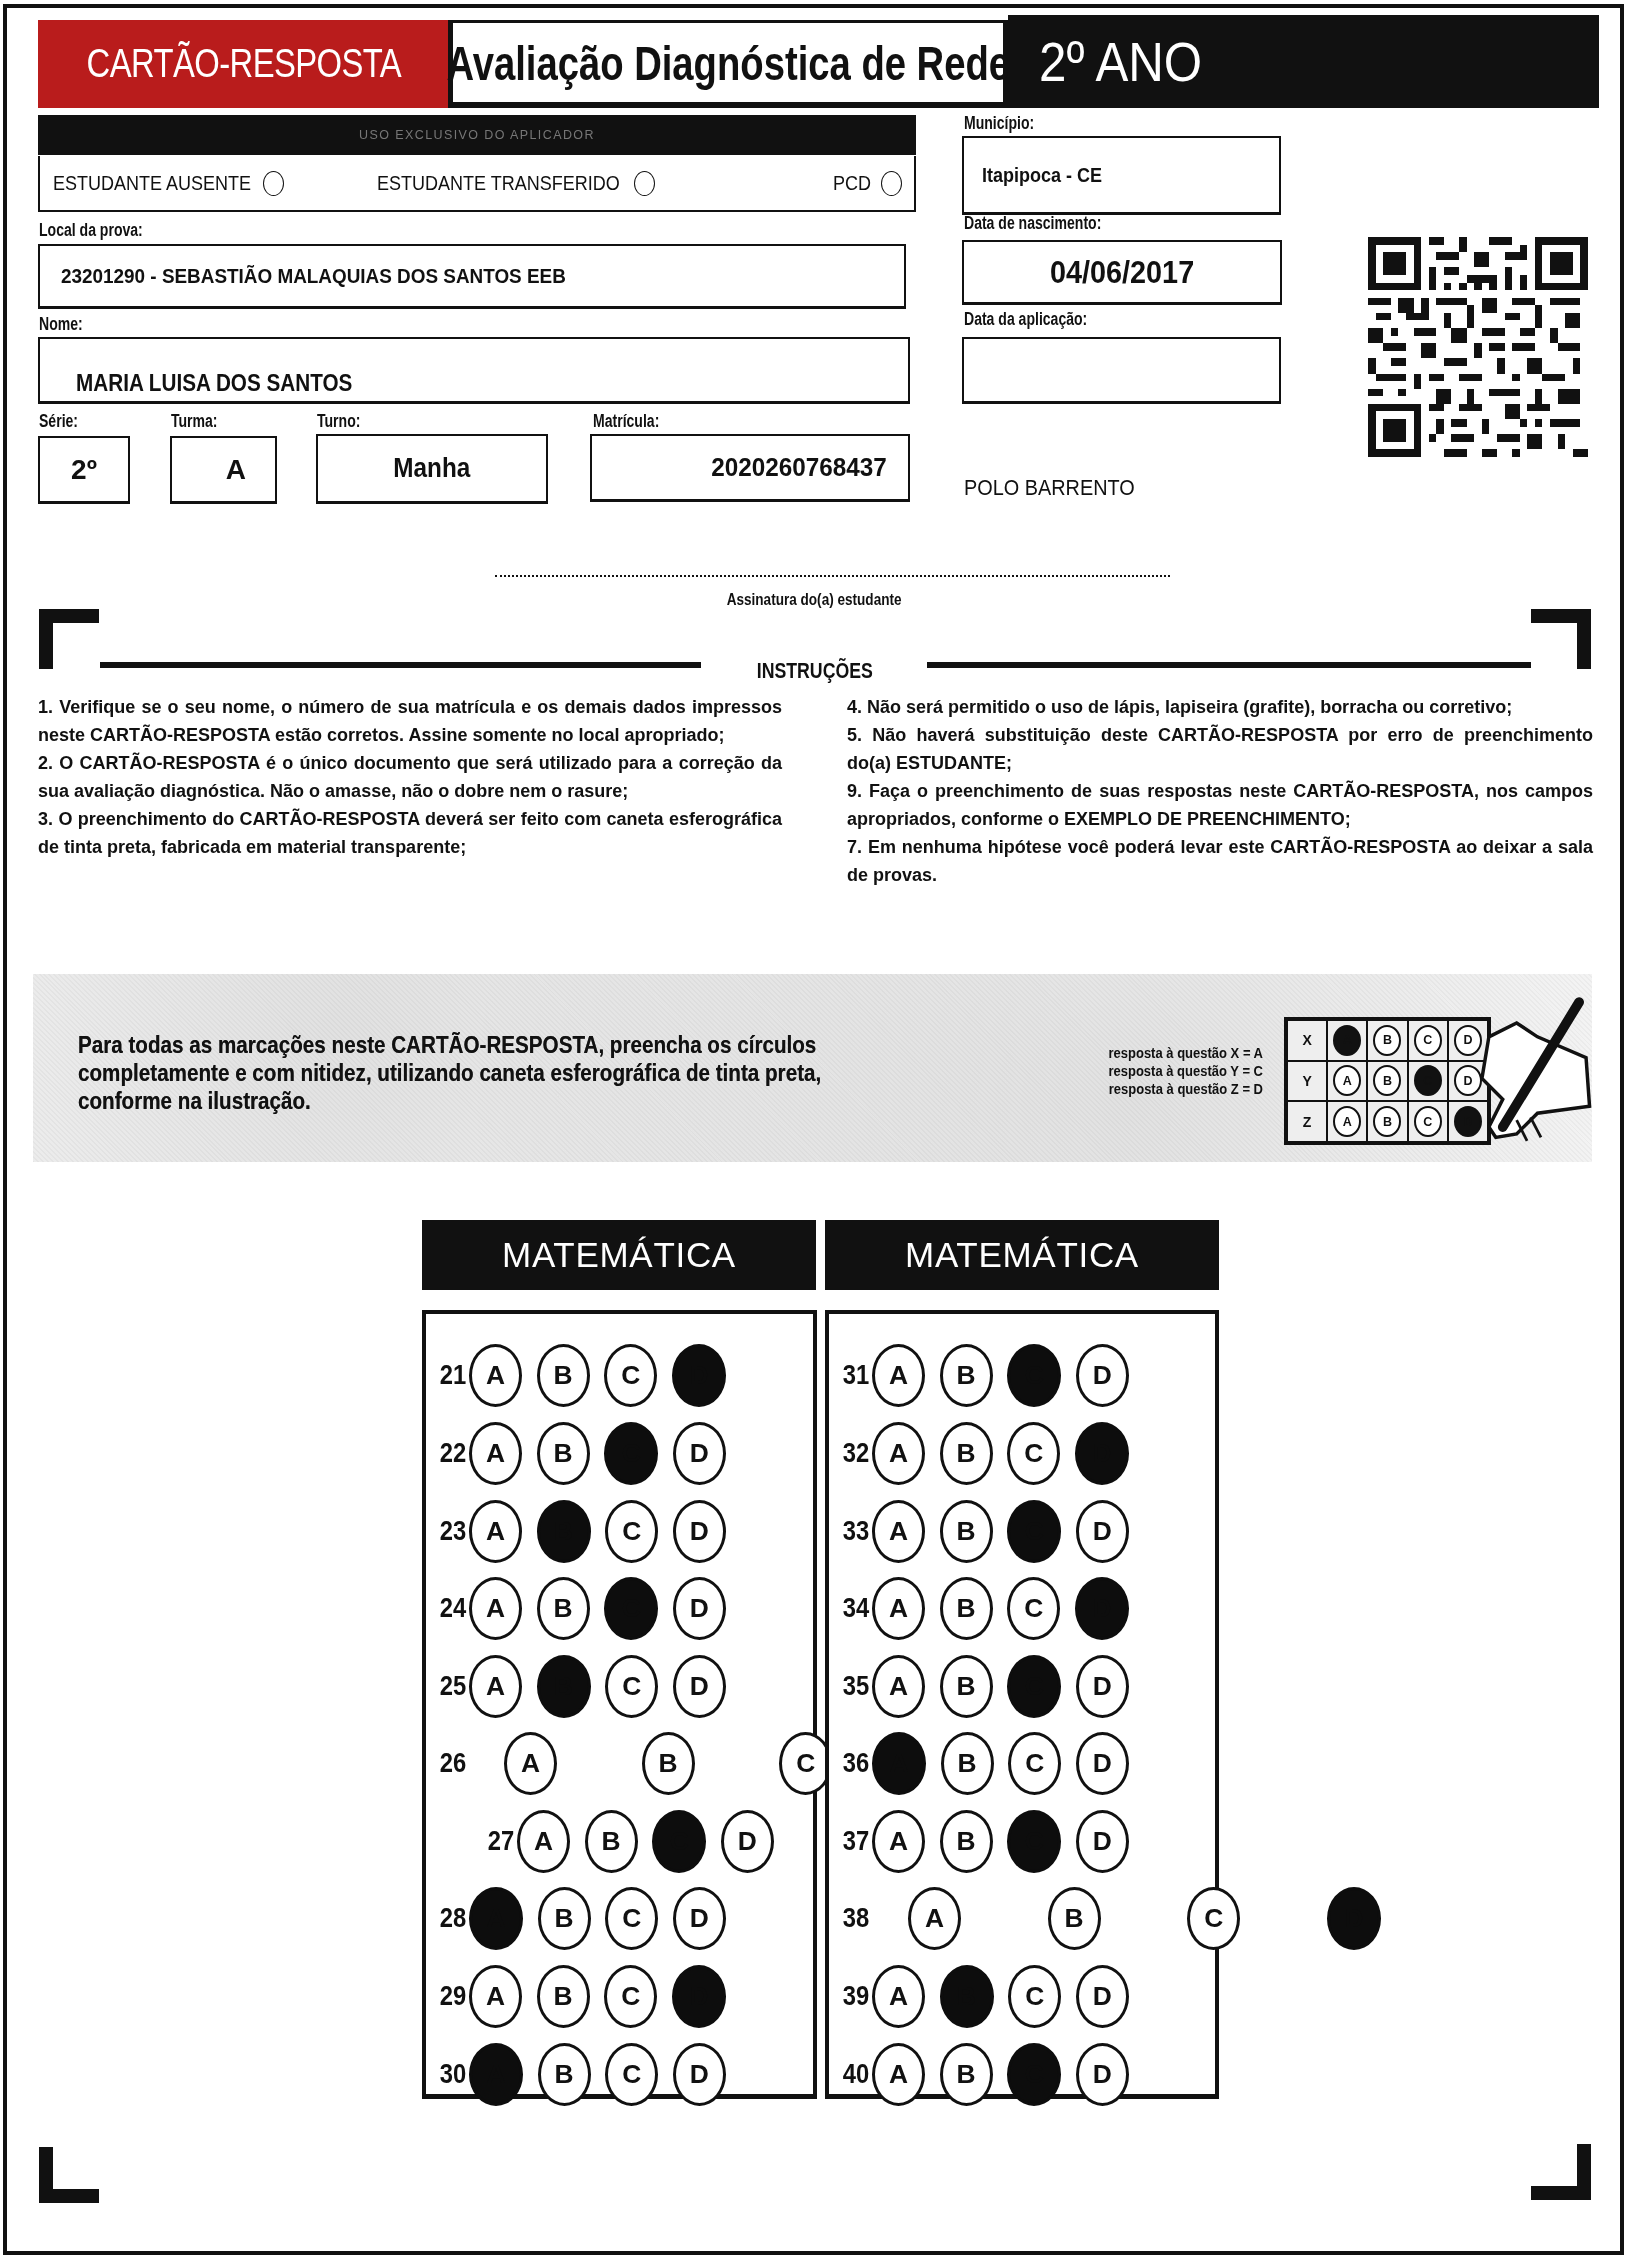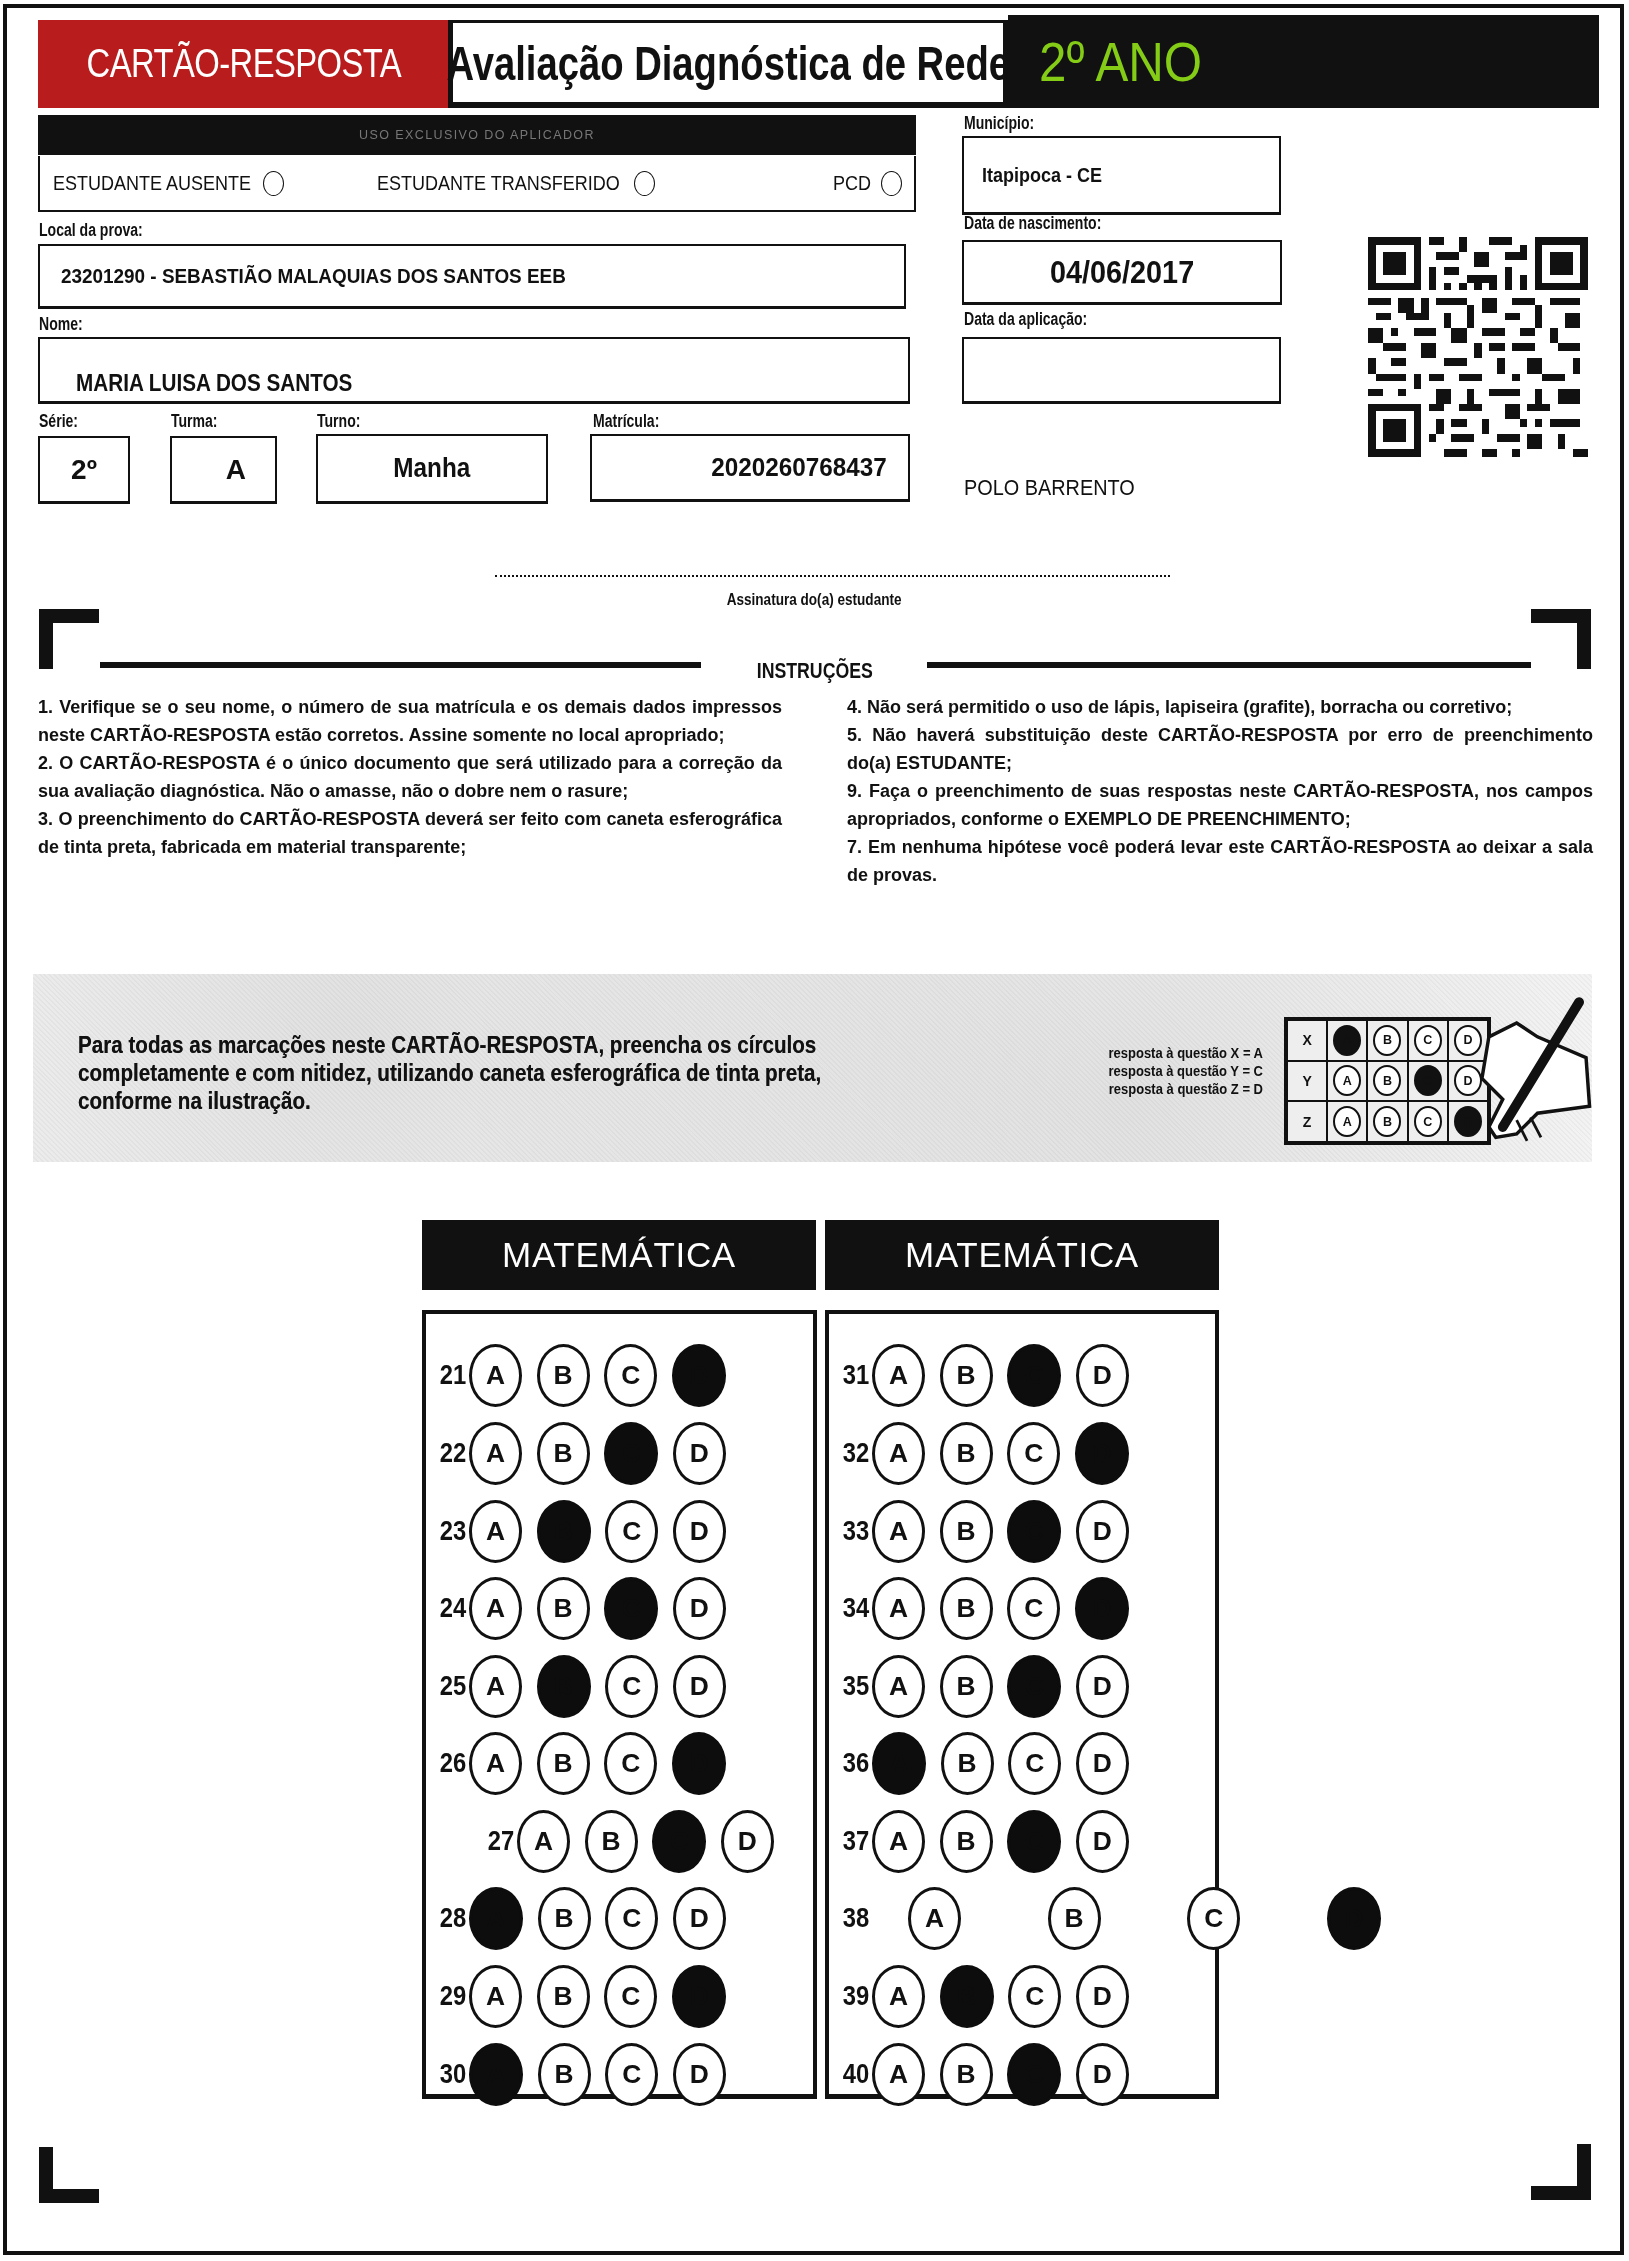--- a/index.html
+++ b/index.html
@@ -24,21 +24,21 @@
     background: #111; padding: 2.8px 4.2px 4.2px 4.2px;
   }
   .hdr-mid-inner {
     width: 100%; height: 100%; background: #fff; border: 1.4px solid #111;
     display: flex; align-items: center; justify-content: center;
     font-size: 49px; font-weight: bold; color: #111;
   }
   .hdr-mid-inner span { transform: scaleX(0.78); display: inline-block; white-space: nowrap; }
   .hdr-right {
     position: absolute; left: 1008px; top: 15.3px; width: 591px; height: 93px;
-    background: #111; color: #84cc16; font-size: 56px; display: flex; align-items: center;
+    background: #111; color: #ffffff; font-size: 56px; display: flex; align-items: center;
     padding-left: 31px;
   }
   .hdr-right span { transform: scaleX(0.88); display: inline-block; transform-origin: left; }
 
   
   .excl-bar {
     position: absolute; left: 38px; top: 115px; width: 878px; height: 40px;
     background: #111; color: #777; font-size: 12.5px; display: flex; align-items: center; justify-content: center;
     letter-spacing: 1.4px;
   }
@@ -456,21 +456,21 @@
     <div class="answer-row" style="top: 337px;">
       <div class="q-num"><span>25</span></div>
       <div class="bubble">A</div>
       <div class="bubble-gap"></div>
       <div class="bubble filled">B</div>
       <div class="bubble-gap"></div>
       <div class="bubble">C</div>
       <div class="bubble-gap"></div>
       <div class="bubble">D</div>
     </div>
-    <div class="answer-row" style="top: 414px;">
+    <div class="answer-row" style="top: 414px; gap: 35px;">
       <div class="q-num"><span>26</span></div>
       <div class="bubble">A</div>
       <div class="bubble-gap"></div>
       <div class="bubble">B</div>
       <div class="bubble-gap"></div>
       <div class="bubble">C</div>
       <div class="bubble-gap"></div>
       <div class="bubble filled">D</div>
     </div>
     <div class="answer-row" style="top: 492px; margin-left: 48px;">

